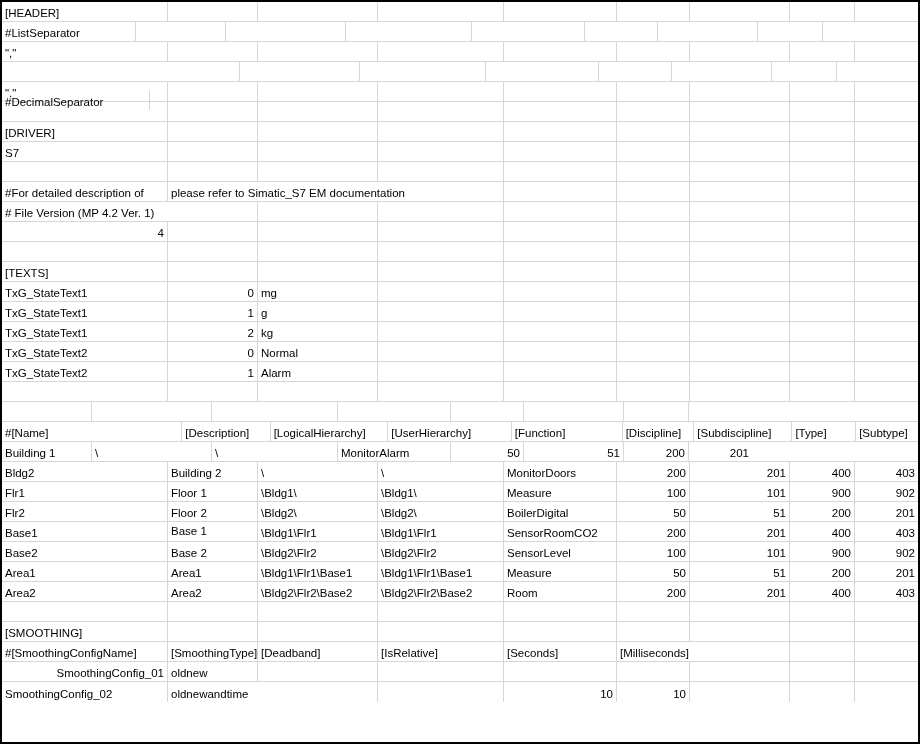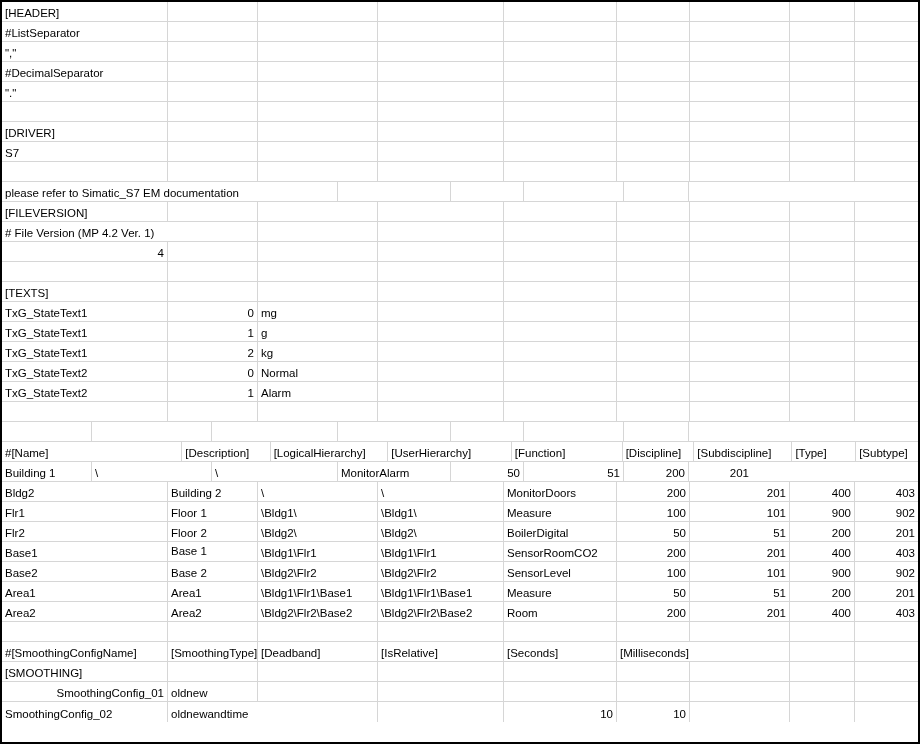--- a/index.html
+++ b/index.html
@@ -44,21 +44,21 @@
       <div class="cell" style="width: 90px;"></div>
       <div class="cell" style="width: 120px;"></div>
       <div class="cell" style="width: 126px;"></div>
       <div class="cell" style="width: 113px;"></div>
       <div class="cell" style="width: 73px;"></div>
       <div class="cell" style="width: 100px;"></div>
       <div class="cell" style="width: 65px;"></div>
       <div class="cell" style="width: 63px;"></div>
     </div>
     <div class="row">
-      <div class="cell" style="width: 166px;">
+      <div class="cell" style="width: 134px;">
         <span>#ListSeparator</span>
       </div>
       <div class="cell" style="width: 90px;"></div>
       <div class="cell" style="width: 120px;"></div>
       <div class="cell" style="width: 126px;"></div>
       <div class="cell" style="width: 113px;"></div>
       <div class="cell" style="width: 73px;"></div>
       <div class="cell" style="width: 100px;"></div>
       <div class="cell" style="width: 65px;"></div>
       <div class="cell" style="width: 63px;"></div>
@@ -70,21 +70,21 @@
       <div class="cell" style="width: 90px;"></div>
       <div class="cell" style="width: 120px;"></div>
       <div class="cell" style="width: 126px;"></div>
       <div class="cell" style="width: 113px;"></div>
       <div class="cell" style="width: 73px;"></div>
       <div class="cell" style="width: 100px;"></div>
       <div class="cell" style="width: 65px;"></div>
       <div class="cell" style="width: 63px;"></div>
     </div>
     <div class="row">
-      <div class="cell" style="width: 166px;">
+      <div class="cell" style="width: 148px; margin-top: 29px;">
         <span>#DecimalSeparator</span>
       </div>
       <div class="cell" style="width: 90px;"></div>
       <div class="cell" style="width: 120px;"></div>
       <div class="cell" style="width: 126px;"></div>
       <div class="cell" style="width: 113px;"></div>
       <div class="cell" style="width: 73px;"></div>
       <div class="cell" style="width: 100px;"></div>
       <div class="cell" style="width: 65px;"></div>
       <div class="cell" style="width: 63px;"></div>
@@ -144,43 +144,33 @@
       <div class="cell" style="width: 90px;"></div>
       <div class="cell" style="width: 120px;"></div>
       <div class="cell" style="width: 126px;"></div>
       <div class="cell" style="width: 113px;"></div>
       <div class="cell" style="width: 73px;"></div>
       <div class="cell" style="width: 100px;"></div>
       <div class="cell" style="width: 65px;"></div>
       <div class="cell" style="width: 63px;"></div>
     </div>
     <div class="row">
+      <div class="cell" style="width: 166px;">
+        <span>#For detailed description of</span>
+      </div>
       <div class="cell" style="width: 336px;">
         <span>please refer to Simatic_S7 EM documentation</span>
       </div>
       <div class="cell" style="width: 113px;"></div>
       <div class="cell" style="width: 73px;"></div>
       <div class="cell" style="width: 100px;"></div>
       <div class="cell" style="width: 65px;"></div>
       <div class="cell" style="width: 63px;"></div>
     </div>
     <div class="row">
-      <div class="cell" style="width: 166px;">
-        <span>[FILEVERSION]</span>
-      </div>
-      <div class="cell" style="width: 90px;"></div>
-      <div class="cell" style="width: 120px;"></div>
-      <div class="cell" style="width: 126px;"></div>
-      <div class="cell" style="width: 113px;"></div>
-      <div class="cell" style="width: 73px;"></div>
-      <div class="cell" style="width: 100px;"></div>
-      <div class="cell" style="width: 65px;"></div>
-      <div class="cell" style="width: 63px;"></div>
-    </div>
-    <div class="row">
       <div class="cell" style="width: 256px;">
         <span># File Version (MP 4.2 Ver. 1)</span>
       </div>
       <div class="cell" style="width: 120px;"></div>
       <div class="cell" style="width: 126px;"></div>
       <div class="cell" style="width: 113px;"></div>
       <div class="cell" style="width: 73px;"></div>
       <div class="cell" style="width: 100px;"></div>
       <div class="cell" style="width: 65px;"></div>
       <div class="cell" style="width: 63px;"></div>
@@ -592,50 +582,50 @@
       <div class="cell" style="width: 120px;"></div>
       <div class="cell" style="width: 126px;"></div>
       <div class="cell" style="width: 113px;"></div>
       <div class="cell" style="width: 73px;"></div>
       <div class="cell" style="width: 100px;"></div>
       <div class="cell" style="width: 65px;"></div>
       <div class="cell" style="width: 63px;"></div>
     </div>
     <div class="row">
       <div class="cell" style="width: 166px;">
+        <span>[SMOOTHING]</span>
+      </div>
+      <div class="cell" style="width: 90px;"></div>
+      <div class="cell" style="width: 120px;"></div>
+      <div class="cell" style="width: 126px;"></div>
+      <div class="cell" style="width: 113px;"></div>
+      <div class="cell" style="width: 73px;"></div>
+      <div class="cell" style="width: 100px;"></div>
+      <div class="cell" style="width: 65px;"></div>
+      <div class="cell" style="width: 63px;"></div>
+    </div>
+    <div class="row">
+      <div class="cell" style="width: 166px;">
         <span>#[SmoothingConfigName]</span>
       </div>
       <div class="cell" style="width: 90px;">
         <span>[SmoothingType]</span>
       </div>
       <div class="cell" style="width: 120px;">
         <span>[Deadband]</span>
       </div>
       <div class="cell" style="width: 126px;">
         <span>[IsRelative]</span>
       </div>
       <div class="cell" style="width: 113px;">
         <span>[Seconds]</span>
       </div>
       <div class="cell" style="width: 173px;">
         <span>[Milliseconds]</span>
       </div>
-      <div class="cell" style="width: 65px;"></div>
-      <div class="cell" style="width: 63px;"></div>
-    </div>
-    <div class="row">
-      <div class="cell" style="width: 166px;">
-        <span>[SMOOTHING]</span>
-      </div>
-      <div class="cell" style="width: 90px;"></div>
-      <div class="cell" style="width: 120px;"></div>
-      <div class="cell" style="width: 126px;"></div>
-      <div class="cell" style="width: 113px;"></div>
-      <div class="cell" style="width: 73px;"></div>
-      <div class="cell" style="width: 100px;"></div>
       <div class="cell" style="width: 65px;"></div>
       <div class="cell" style="width: 63px;"></div>
     </div>
     <div class="row">
       <div class="cell" style="width: 166px; justify-content: flex-end;">
         <span>SmoothingConfig_01</span>
       </div>
       <div class="cell" style="width: 90px;">
         <span>oldnew</span>
       </div>

